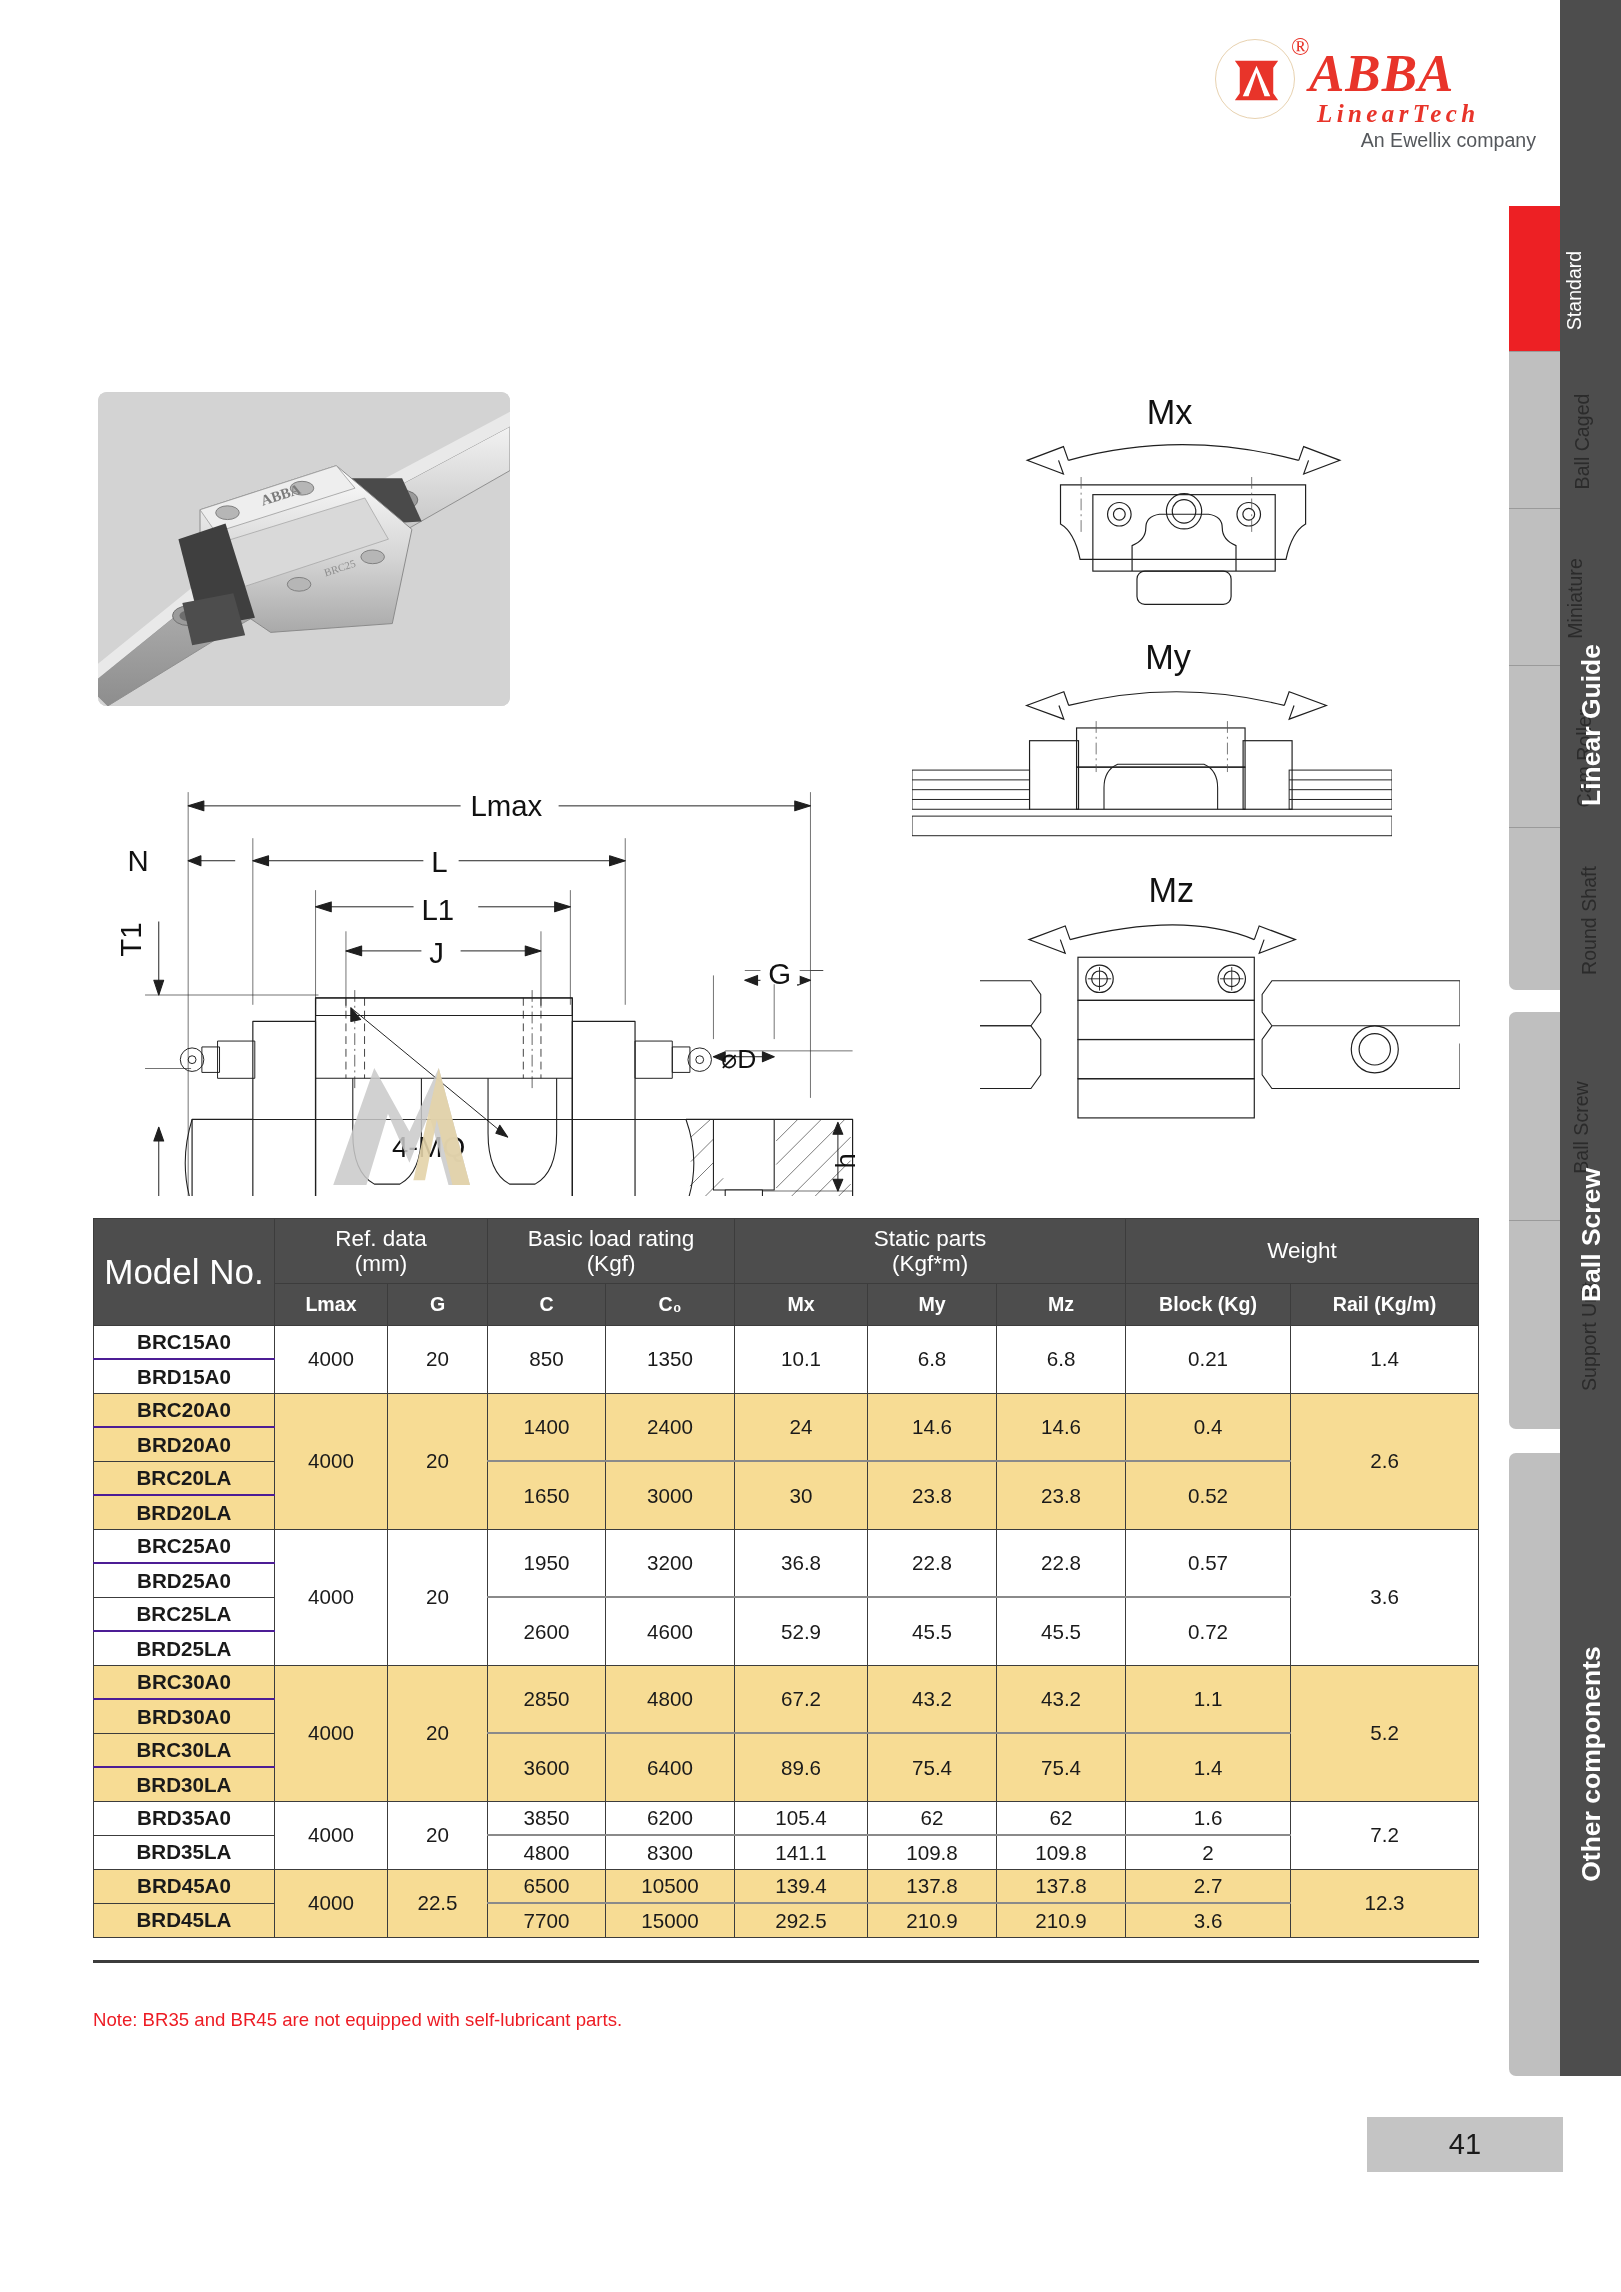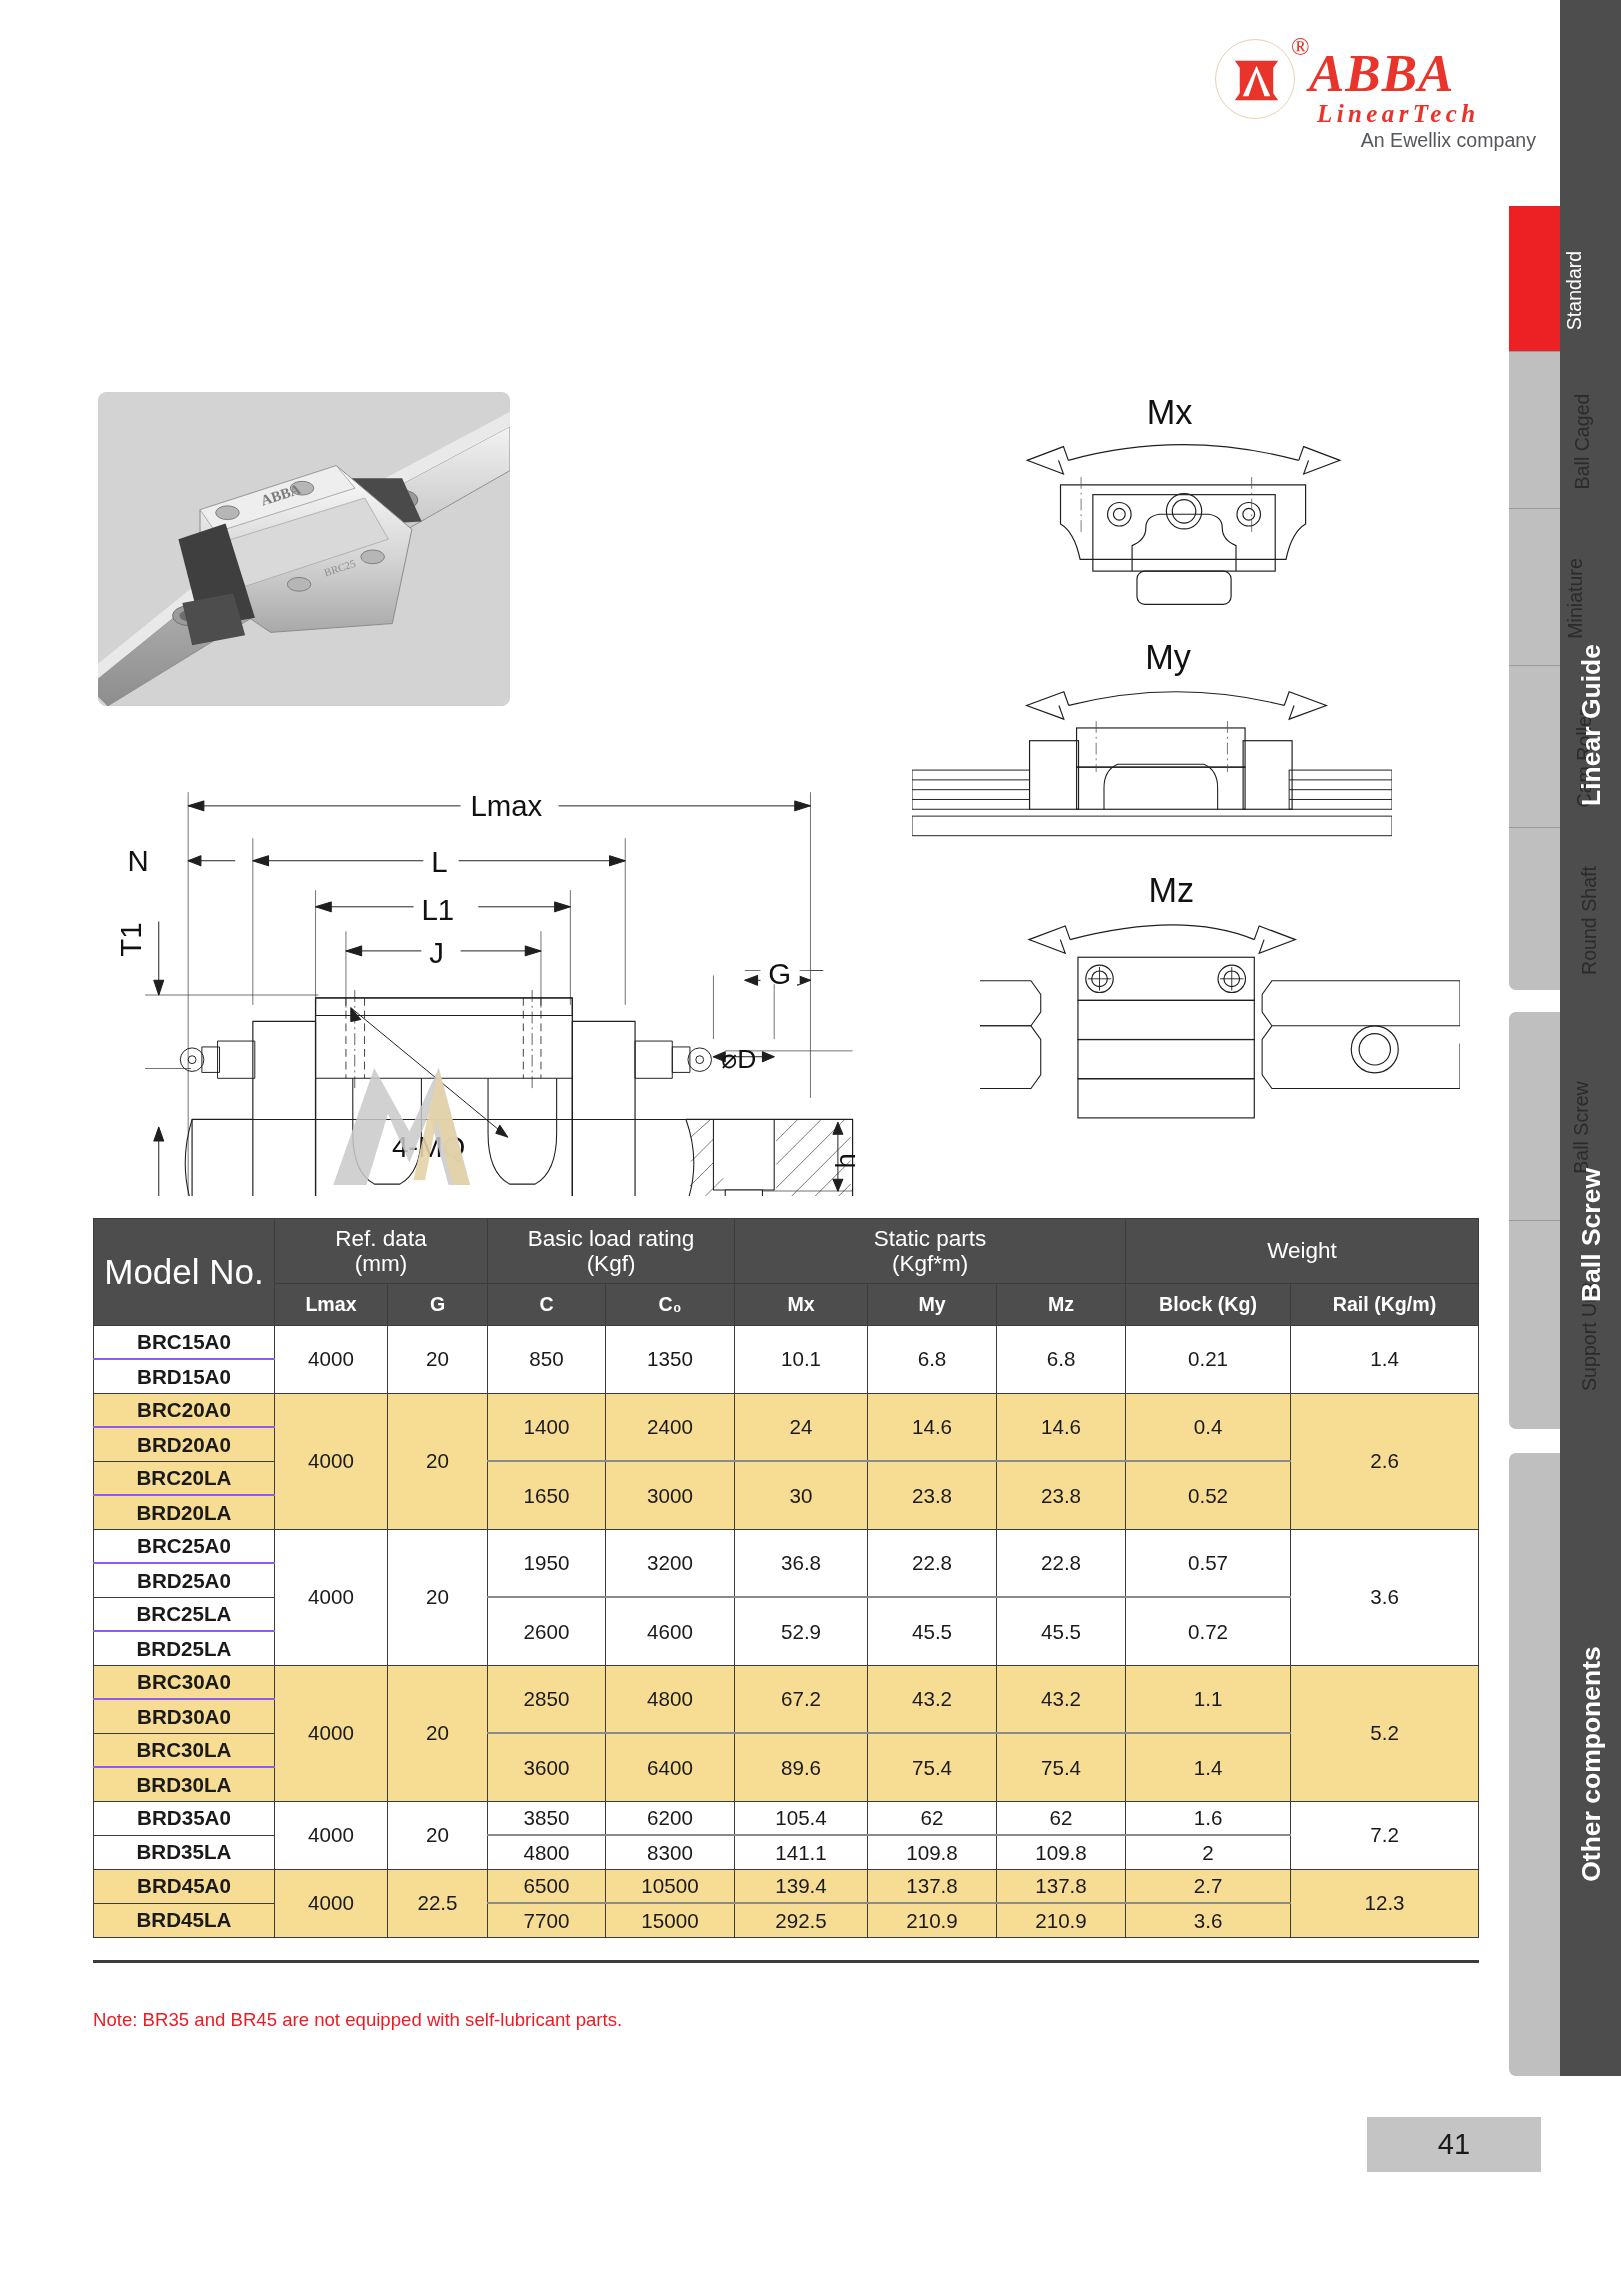--- a/index.html
+++ b/index.html
@@ -46,21 +46,21 @@
     color:#ffffff; font-size:26.5px; font-weight:bold; white-space:nowrap;
   }
   .sectitle span {
     display:block; position:absolute; left:50%; top:50%;
     transform:rotate(-90deg) translate(-50%,-50%);
     transform-origin:0 0;
   }
 
   
   #pagenum {
-    position:absolute; left:1367px; top:2117px; width:174px; height:55px;
+    position:absolute; left:1367px; top:2117px; width:196px; height:55px;
     background:#c4c4c4; color:#1a1a1a; font-size:29px;
     display:flex; align-items:center; justify-content:center;
   }
 
   
   #photo { position:absolute; left:98px; top:392px; width:412px; height:314px;
            background:#d3d3d3; border-radius:8.8px; overflow:hidden; }
 
   
   .dwg { position:absolute; }
@@ -74,21 +74,21 @@
   #tablewrap { position:absolute; left:93px; top:1218px; width:1386px; }
   table { border-collapse:collapse; width:1386px; table-layout:fixed; }
   th, td { border:1px solid #3c3c3c; text-align:center; vertical-align:middle; }
   thead th { background:#4d4d4d; color:#ffffff; font-weight:normal; }
   thead th.sub { font-weight:bold; font-size:19.6px; padding:8.8px 0; }
   thead th.grp { font-size:22.5px; line-height:1.12; padding:6.9px 0; }
   thead th.model { font-size:35px; }
   tbody td { font-size:20.6px; color:#1a1a1a; background:#ffffff; height:34px; }
   tbody tr.hl td { background:#f7dc94; }
   td.model { font-size:20.6px; font-weight:bold; text-align:center; padding:0; }
-  td.modelsplit { border-bottom:2px solid #8b5cf6; }
+  td.modelsplit { border-bottom:2px solid #4c1d95; }
   td.thinline { border-top:2px solid #8a8a8a; }
   #note { position:absolute; left:93px; top:1973px; width:1386px; text-align:left;
           color:#ed1c24; font-size:18.6px;margin-top:36px; }
   #tbot { position:absolute; left:93px; top:1960px; width:1386px; height:2.9px; background:#3c3c3c; }
 </style>
 </head>
 <body>
 
 <div id="logo">
   <div class="mark">

